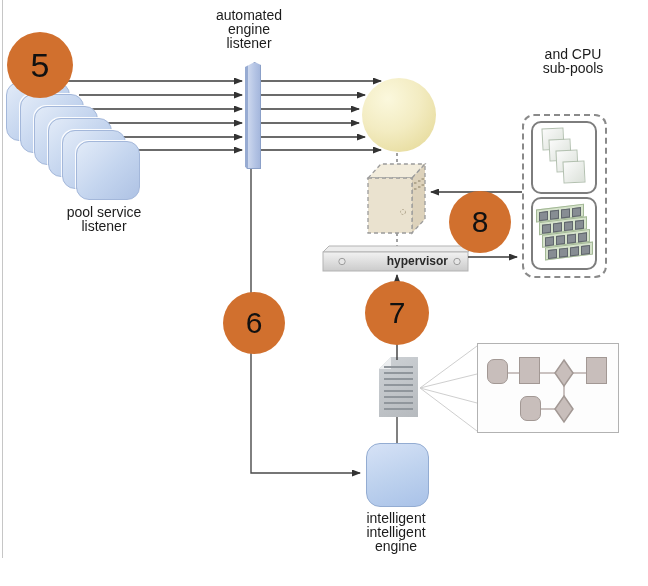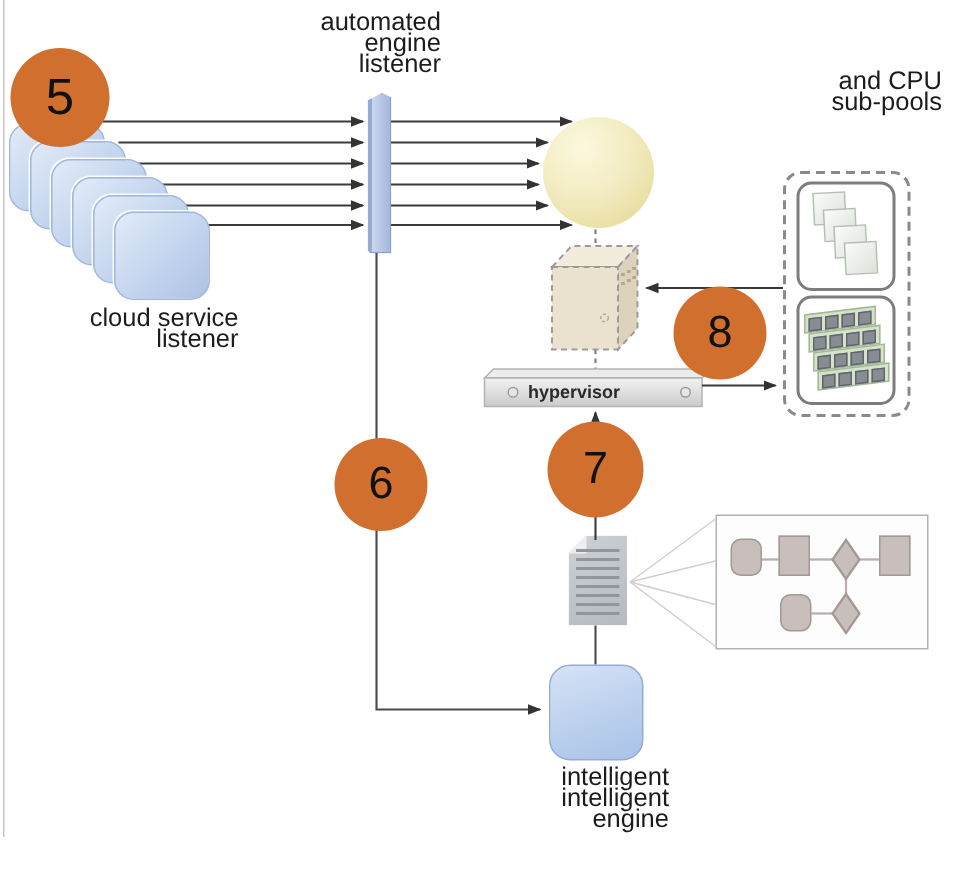--- a/index.html
+++ b/index.html
@@ -1,19 +1,19 @@
 <!DOCTYPE html>
 <html style="--badge: #d1702e; --consumer-blue: #c3d4ee; --sphere-yellow: #f3ecc2; --cube-beige: #eae2cf; --engine-blue: #bed2ee; --line-dark: #3a3a3a;"><head>
 <meta charset="utf-8">
 <style>
   html,body{margin:0;padding:0;background:#fff;}
   #canvas{position:relative;width:648px;height:586px;background:#fff;overflow:hidden;
           font-family:"Liberation Sans",sans-serif;color:#1c1c1c;}
   
-  .lbl{position:absolute;text-align:right;font-size:17px;line-height:14px;color:#1c1c1c;}
+  .lbl{position:absolute;text-align:center;font-size:14px;line-height:14px;color:#1c1c1c;}
   .lbl div{white-space:nowrap;}
   
   .badge{position:absolute;border-radius:50%;background:var(--badge,#d1702e);
          display:flex;align-items:center;justify-content:center;
          color:#111;z-index:6;}
   .badge span{font-size:30px;line-height:1;}
   .badge.b5 span{font-size:34px;}
   
   .consumer{position:absolute;width:62px;height:57px;border-radius:13px;
             background:linear-gradient(135deg,#e2ebf8 0%,#c3d4ee 55%,#aec2e4 100%);
@@ -51,21 +51,21 @@
   
   .flowbox{position:absolute;left:477px;top:343px;width:140px;height:88px;background:#fdfdfd;
            border:1.5px solid #b2b2b2;z-index:3;}
   .fc{position:absolute;background:#c8bebb;border:1.5px solid #a29894;box-sizing:border-box;}
   .fc.rr{border-radius:7px;}
   
   .engine{position:absolute;left:366px;top:443px;width:61px;height:62px;border-radius:14px;
           background:linear-gradient(160deg,#d6e2f6 0%,#bed2ee 50%,#a9c2e8 100%);
           border:1px solid #93acd2;z-index:3;}
   
-  .hyp-lbl{position:absolute;left:352px;top:253.5px;width:96px;text-align:left;
+  .hyp-lbl{position:absolute;left:352px;top:253.5px;width:96px;text-align:right;
            font-size:12px;font-weight:700;color:#2a2a2a;z-index:5;}
   
   .edge-left{position:absolute;left:1.5px;top:0;width:1.5px;height:558px;background:#c6c6c6;z-index:0;}
   svg.layer{position:absolute;left:0;top:0;z-index:2;}
 </style>
 </head>
 <body>
 
 <div id="canvas">
 
@@ -218,21 +218,21 @@
 
   <div class="engine"></div>
 
   <div class="lbl" style="left:204px;top:8px;width:90px;">
     <div>automated</div>
     <div>engine</div>
     <div>listener</div>
   </div>
 
   <div class="lbl" style="left:49px;top:205px;width:110px;">
-    <div>cloud service</div>
+    <div>pool service</div>
     <div>listener</div>
   </div>
 
 
   <div class="lbl" style="left:518px;top:47px;width:110px;">
     <div>and CPU</div>
     <div>sub-pools</div>
   </div>
 
   <div class="hyp-lbl">hypervisor</div>

